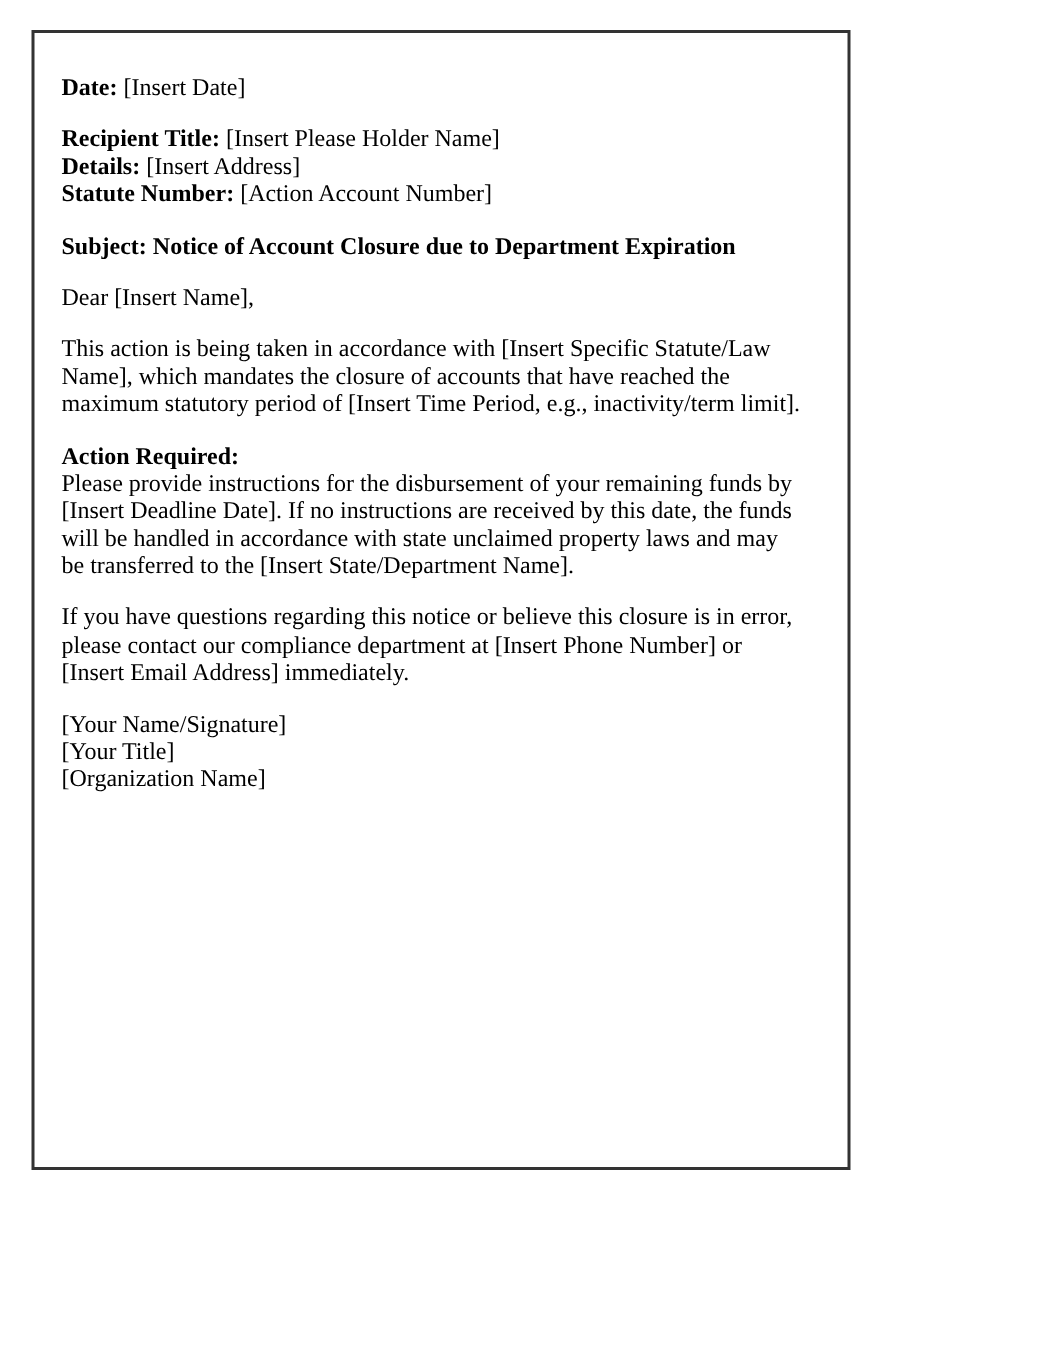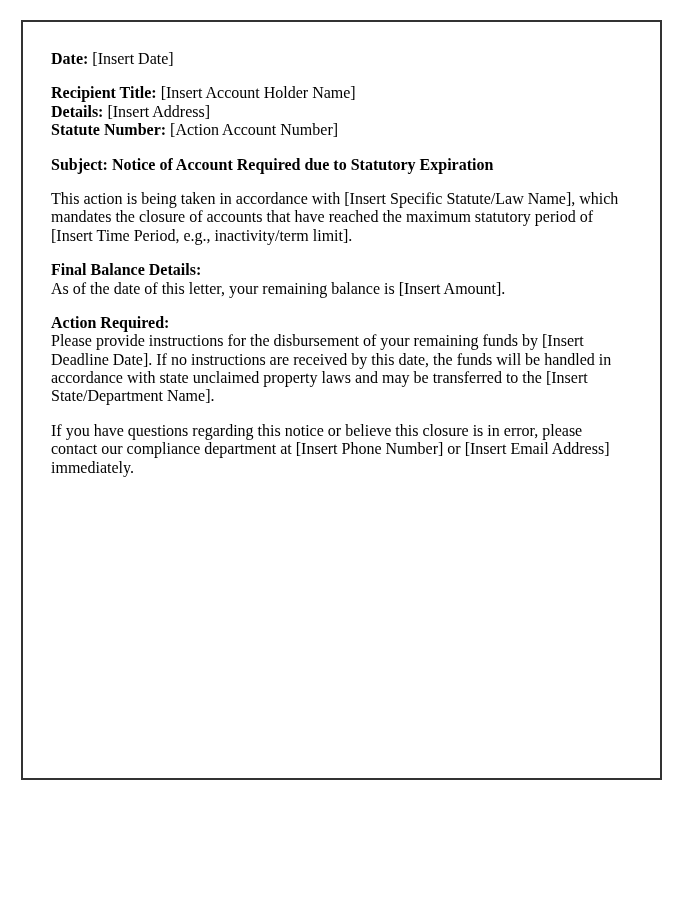--- a/index.html
+++ b/index.html
@@ -13,56 +13,58 @@
     position: relative;
     font-family: "Liberation Serif", "DejaVu Serif", serif;
     font-size: 16px;
     line-height: 1.15;
     color: #000000;
   }
   .letter-box {
     position: absolute;
     left: 21px;
     top: 20px;
-    width: 641px;
+    width: 546px;
     height: 760px;
     box-sizing: border-box;
     border: 2px solid #333333;
-    padding: 12px 28px 20px 28px;
+    padding: 12px 28px 20px 18px;
     background: #ffffff;
     overflow: hidden;
   }
   .letter-box p {
     margin: 16px 0;
   }
   .letter-box p:first-child {
     margin-top: 16px;
   }
   strong { font-weight: bold; }
 </style>
 </head>
 <body>
 
 <div class="letter-box">
 
   <p><strong>Date:</strong><span> [Insert Date]</span></p>
 
-  <p><strong>Recipient Title:</strong><span> [Insert Account Holder Name]</span><br>
+  <p><strong>Recipient Title:</strong><span> [Insert Please Holder Name]</span><br>
   <strong>Details:</strong><span> [Insert Address]</span><br>
   <strong>Statute Number:</strong><span> [Action Account Number]</span></p>
 
-  <p><strong>Subject: Notice of Account Required due to Statutory Expiration</strong></p>
+  <p><strong>Subject: Notice of Account Closure due to Department Expiration</strong></p>
 
+  <p>Dear [Insert Name],</p>
 
 
   <p>This action is being taken in accordance with [Insert Specific Statute/Law Name], which mandates the closure of accounts that have reached the maximum statutory period of [Insert Time Period, e.g., inactivity/term limit].</p>
 
-  <p><strong>Final Balance Details:</strong><br>
-  <span>As of the date of this letter, your remaining balance is [Insert Amount].</span></p>
 
   <p><strong>Action Required:</strong><br>
   <span>Please provide instructions for the disbursement of your remaining funds by [Insert Deadline Date]. If no instructions are received by this date, the funds will be handled in accordance with state unclaimed property laws and may be transferred to the [Insert State/Department Name].</span></p>
 
   <p>If you have questions regarding this notice or believe this closure is in error, please contact our compliance department at [Insert Phone Number] or [Insert Email Address] immediately.</p>
 
 
+  <p><span>[Your Name/Signature]</span><br>
+  <span>[Your Title]</span><br>
+  <span>[Organization Name]</span></p>
 
 </div>
 
 </body></html>

